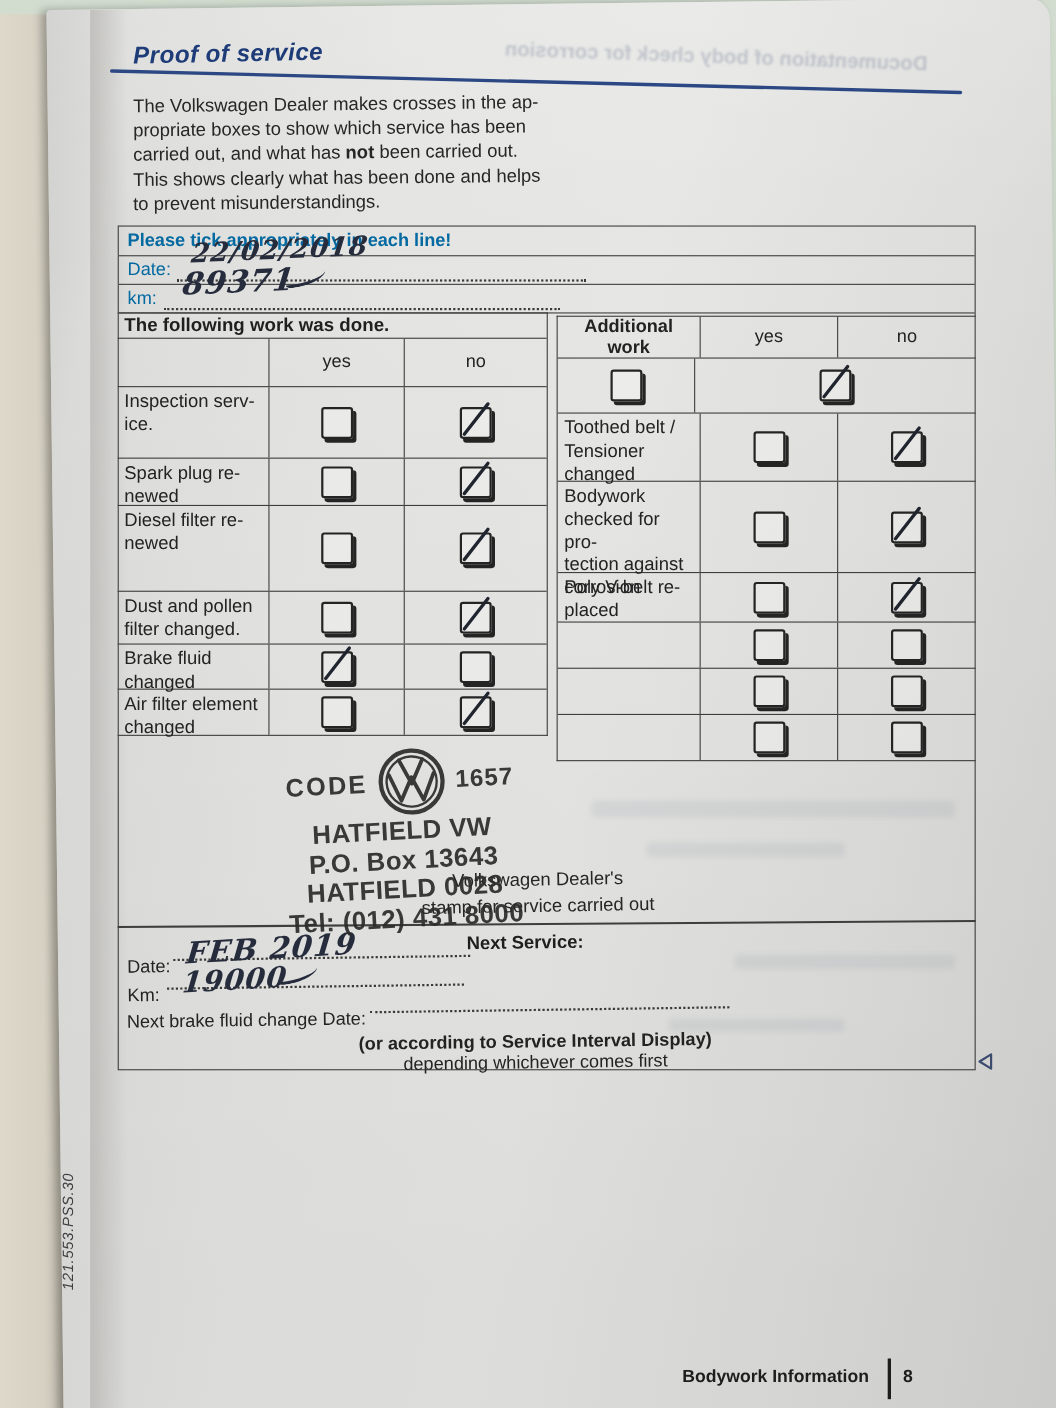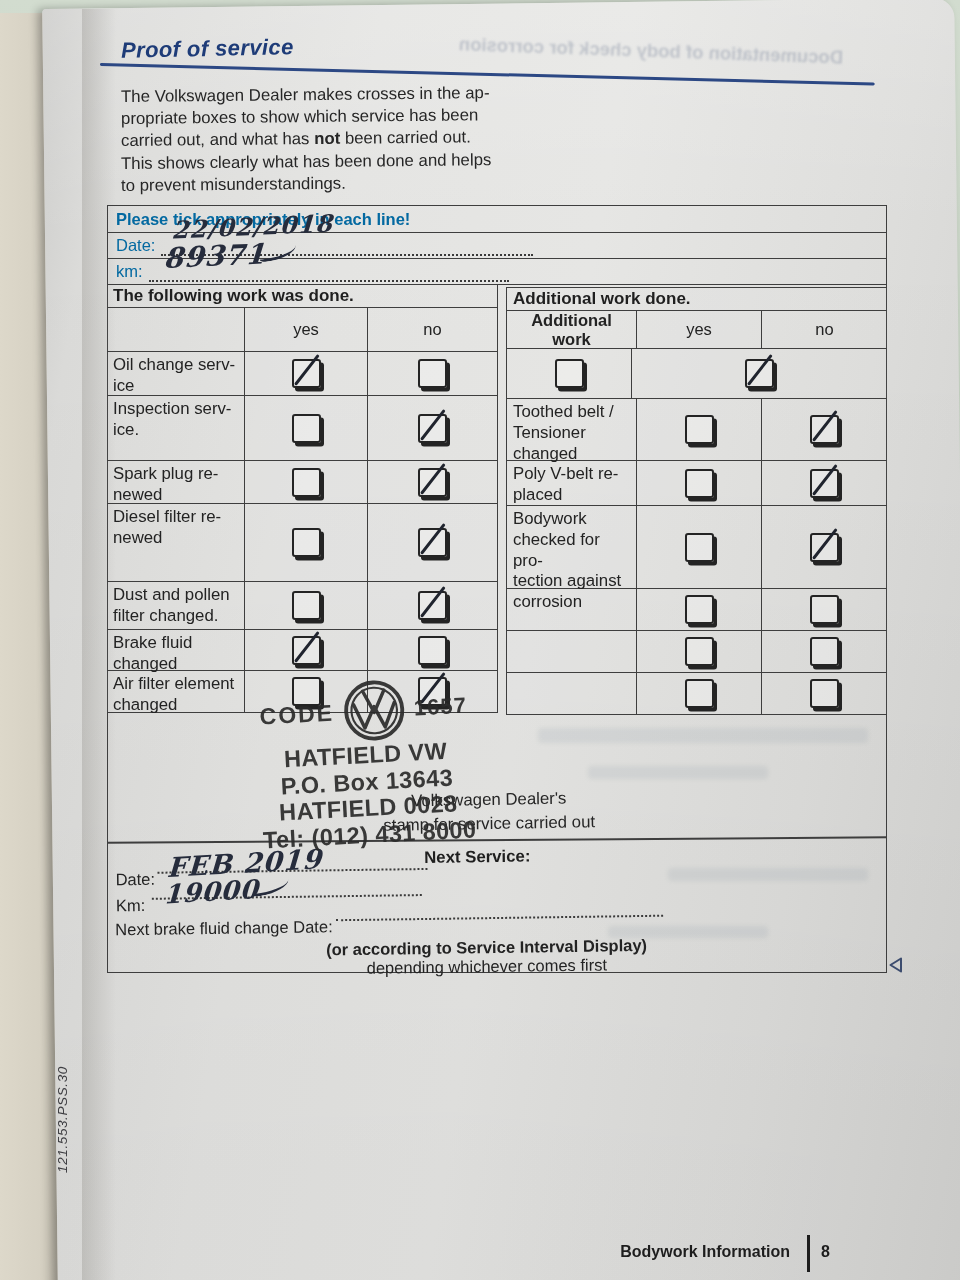--- a/index.html
+++ b/index.html
@@ -135,30 +135,20 @@
   <span class="handwrite" style="left:66px;top:6px;font-size:24px;">22/02/2018</span>
   <span class="handwrite swash" style="left:58px;top:33px;font-size:28px;">89371</span>
 
   <div class="wtable lt" style="left:-1px;top:78px;width:391px;border-left:none;">
     <div class="ttitle">The following work was done.</div>
     <div class="trow" style="height:43px;">
       <div class="cell c1"></div>
       <div class="cell c2 colhead">yes</div>
       <div class="cell c3 colhead">no</div>
     </div>
-    <div class="trow" style="height:44px;">
-      <div class="cell c1 lab pre">Oil change serv-
-ice</div>
-      <div class="cell c2">
-          <span class="checkbox checked"></span>
-        </div>
-      <div class="cell c3">
-          <span class="checkbox"></span>
-        </div>
-    </div>
     <div class="trow" style="height:65px;">
       <div class="cell c1 lab pre">Inspection serv-
 ice.</div>
       <div class="cell c2">
           <span class="checkbox"></span>
         </div>
       <div class="cell c3">
           <span class="checkbox checked"></span>
         </div>
     </div>
@@ -208,21 +198,20 @@
       <div class="cell c2">
           <span class="checkbox"></span>
         </div>
       <div class="cell c3">
           <span class="checkbox checked"></span>
         </div>
     </div>
   </div>
 
   <div class="wtable rt" style="left:398px;top:81px;width:381px;border-right:none;">
-    <div class="ttitle">Additional work done.</div>
     <div class="trow" style="height:37px;">
       <div class="cell c1 colhead b pre">Additional
 work</div>
       <div class="cell c2 colhead">yes</div>
       <div class="cell c3 colhead">no</div>
     </div>
     <div class="trow" style="height:50px;">
       <div class="cell c2">
           <span class="checkbox"></span>
         </div>
@@ -234,35 +223,35 @@
       <div class="cell c1 lab pre">Toothed belt /
 Tensioner
 changed</div>
       <div class="cell c2">
           <span class="checkbox"></span>
         </div>
       <div class="cell c3">
           <span class="checkbox checked"></span>
         </div>
     </div>
-    <div class="trow" style="height:45px;">
-      <div class="cell c1 lab pre">Poly V-belt re-
-placed</div>
-      <div class="cell c2">
-          <span class="checkbox"></span>
-        </div>
-      <div class="cell c3">
-          <span class="checkbox checked"></span>
-        </div>
-    </div>
     <div class="trow" style="height:83px;">
       <div class="cell c1 lab pre">Bodywork
 checked for pro-
 tection against
 corrosion</div>
+      <div class="cell c2">
+          <span class="checkbox"></span>
+        </div>
+      <div class="cell c3">
+          <span class="checkbox checked"></span>
+        </div>
+    </div>
+    <div class="trow" style="height:45px;">
+      <div class="cell c1 lab pre">Poly V-belt re-
+placed</div>
       <div class="cell c2">
           <span class="checkbox"></span>
         </div>
       <div class="cell c3">
           <span class="checkbox checked"></span>
         </div>
     </div>
     <div class="trow" style="height:42px;">
       <div class="cell c1 lab pre"></div>
       <div class="cell c2">

